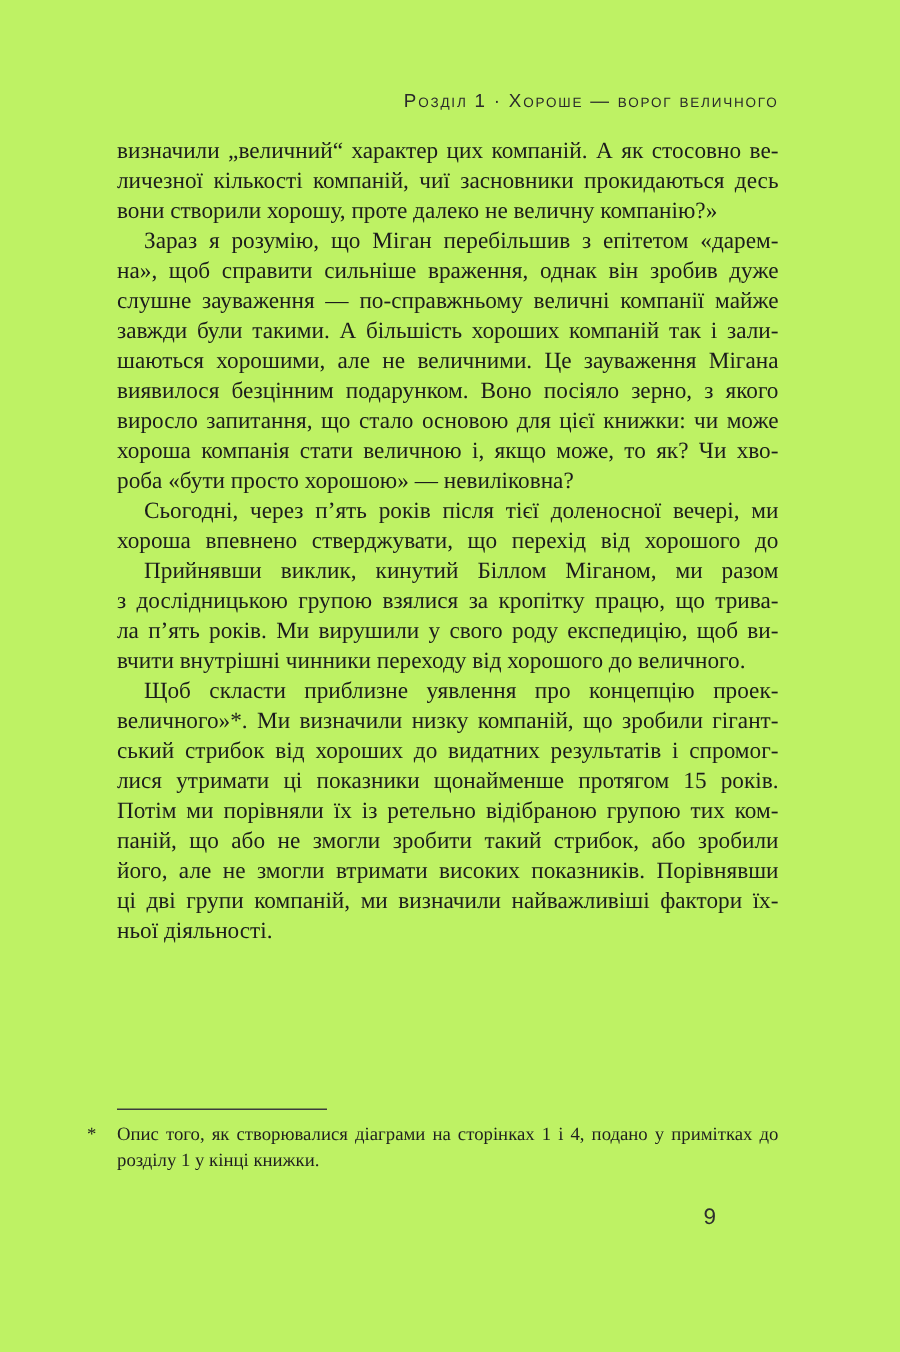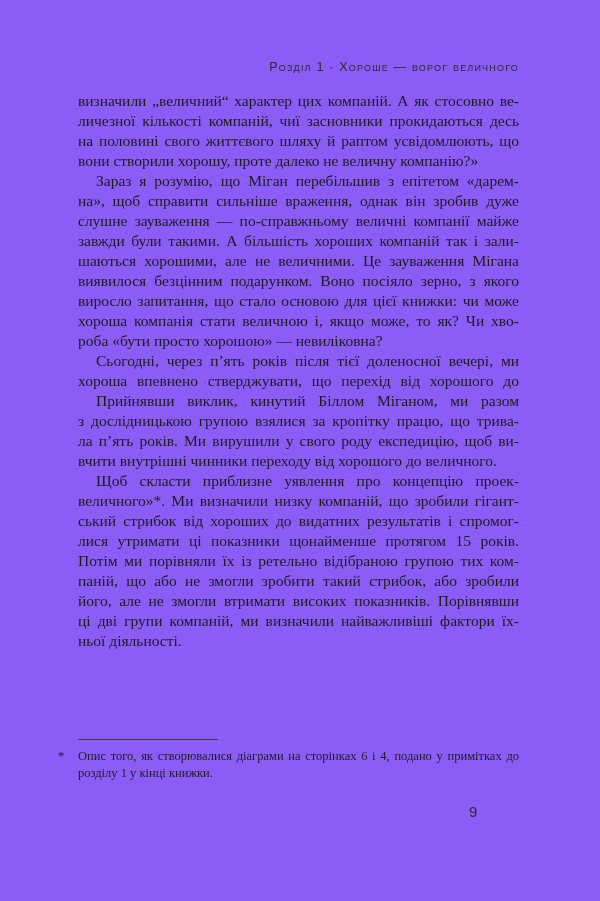--- a/index.html
+++ b/index.html
@@ -4,21 +4,21 @@
 <style>
   html, body {
     margin: 0;
     padding: 0;
     background: #ffffff;
   }
   .page {
     position: relative;
     width: 600px;
     height: 901px;
-    background: #8b5cf6;
+    background: #bef264;
     overflow: hidden;
     font-family: "Liberation Serif", "DejaVu Serif", serif;
   }
   .running-header {
     position: absolute;
     top: 60px;
     right: 81px;
     font-family: "Liberation Sans", "DejaVu Sans", sans-serif;
     font-variant: small-caps;
     font-size: 12.5px;
@@ -95,21 +95,20 @@
 </head>
 <body>
 
 <div class="page">
 
   <div class="running-header">Розділ 1 · Хороше — ворог величного</div>
 
   <div class="body-text">
       <div class="line">визначили „величний“ характер цих компаній. А як стосовно ве-</div>
       <div class="line">личезної кількості компаній, чиї засновники прокидаються десь</div>
-      <div class="line">на половині свого життєвого шляху й раптом усвідомлюють, що</div>
       <div class="line last">вони створили хорошу, проте далеко не величну компанію?»</div>
       <div class="line indent">Зараз я розумію, що Міган перебільшив з епітетом «дарем-</div>
       <div class="line">на», щоб справити сильніше враження, однак він зробив дуже</div>
       <div class="line">слушне зауваження — по-справжньому величні компанії майже</div>
       <div class="line">завжди були такими. А більшість хороших компаній так і зали-</div>
       <div class="line">шаються хорошими, але не величними. Це зауваження Мігана</div>
       <div class="line">виявилося безцінним подарунком. Воно посіяло зерно, з якого</div>
       <div class="line">виросло запитання, що стало основою для цієї книжки: чи може</div>
       <div class="line">хороша компанія стати величною і, якщо може, то як? Чи хво-</div>
       <div class="line last">роба «бути просто хорошою» — невиліковна?</div>
@@ -128,20 +127,20 @@
       <div class="line">його, але не змогли втримати високих показників. Порівнявши</div>
       <div class="line">ці дві групи компаній, ми визначили найважливіші фактори їх-</div>
       <div class="line last">ньої діяльності.</div>
     </div>
 
   <div class="footnote-divider"></div>
 
   <div class="footnote">
     <span class="marker">*</span>
     <div class="fn-lines">
-        <div class="fn-line">Опис того, як створювалися діаграми на сторінках 6 і 4, подано у примітках до</div>
+        <div class="fn-line">Опис того, як створювалися діаграми на сторінках 1 і 4, подано у примітках до</div>
         <div class="fn-line last">розділу 1 у кінці книжки.</div>
       </div>
   </div>
 
   <div class="page-number">9</div>
 
 </div>
 
 </body></html>

